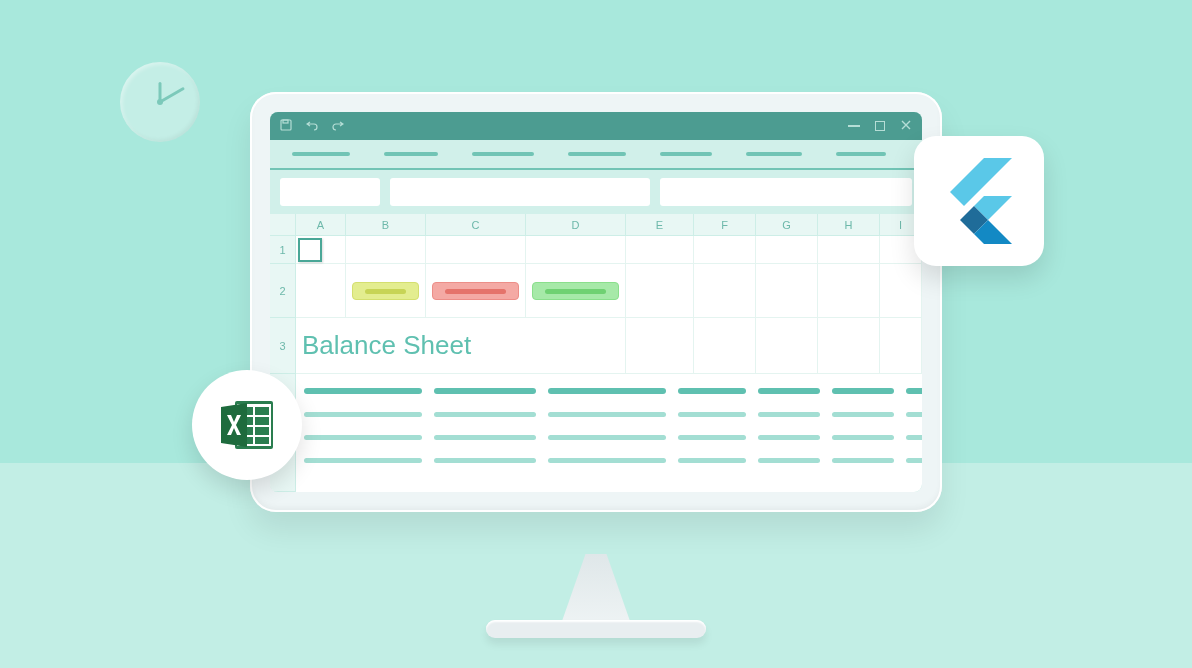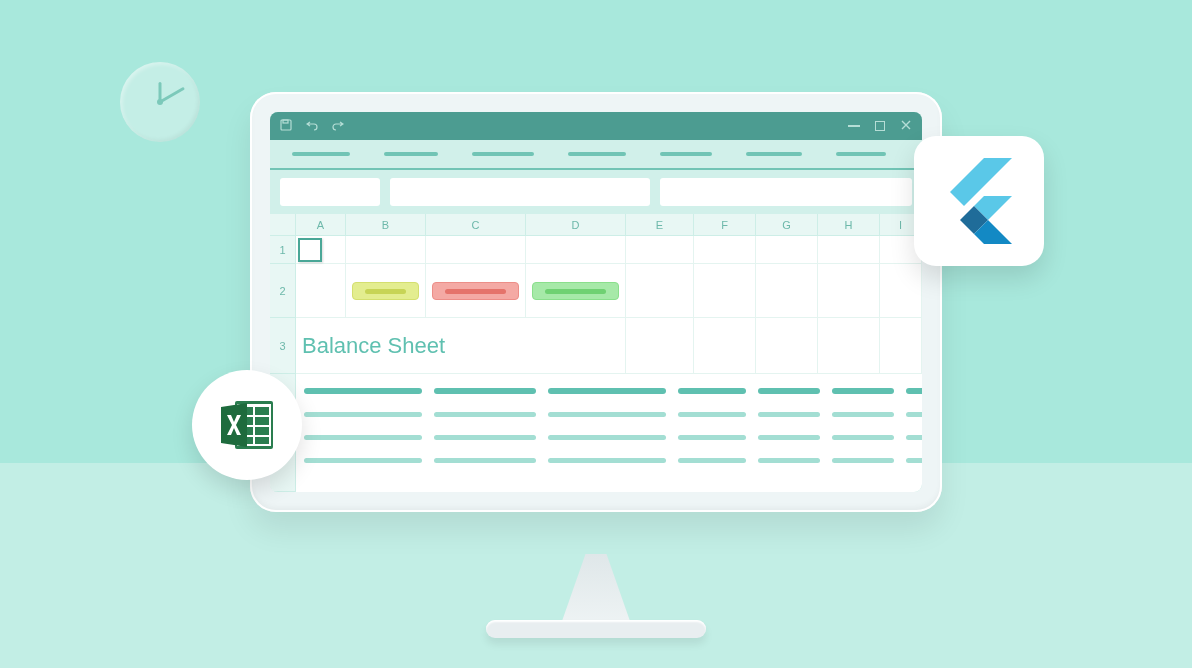--- a/index.html
+++ b/index.html
@@ -207,21 +207,21 @@
   .pill .bar { height: 5px; margin: 6px 12px; border-radius: 3px; }
   .pill.y .bar { background: #c7d455; }
   .pill.r .bar { background: #e5736b; }
   .pill.g .bar { background: #6fd172; }
 
   .title-text {
     grid-column: 1 / span 4;
     display: flex;
     align-items: center;
     padding-left: 6px;
-    font-size: 22px;
+    font-size: 26px;
     font-weight: 400;
     color: #5fc0b0;
     border-right: 1px solid #e4f4f0;
     border-bottom: 1px solid #e4f4f0;
   }
 
   .data-area {
     grid-column: 1 / span 9;
     display: grid;
     grid-template-columns: 118px 102px 118px 68px 62px 62px 62px;

